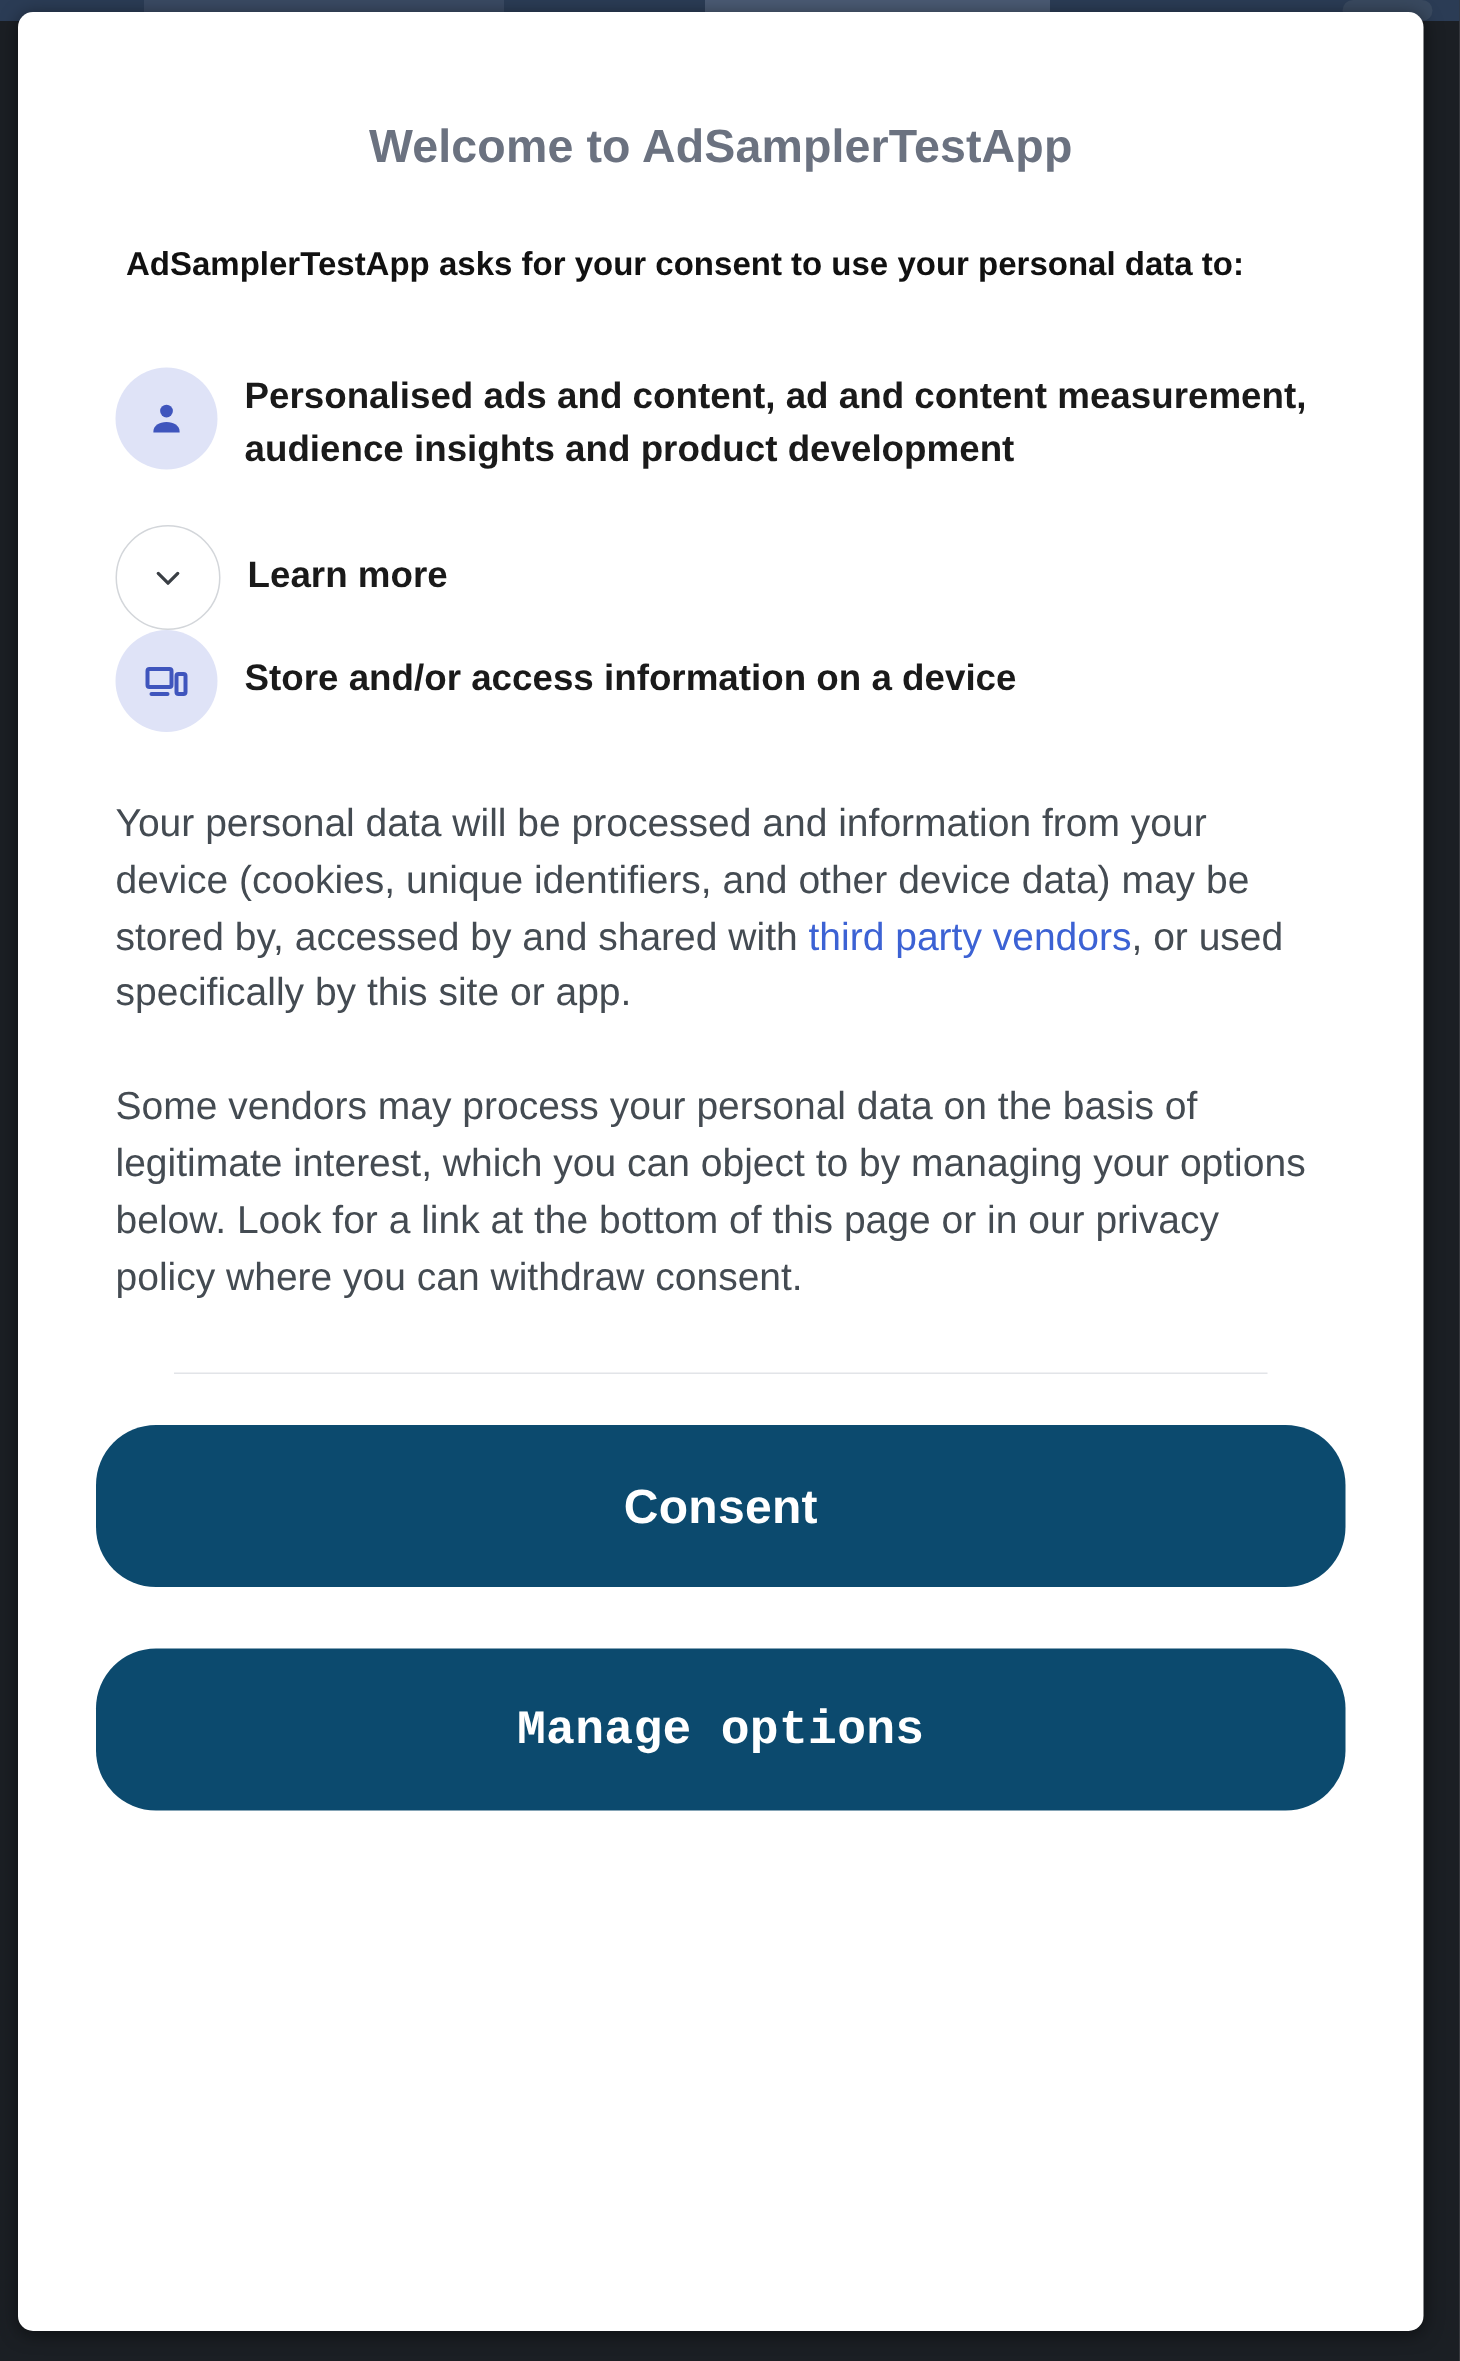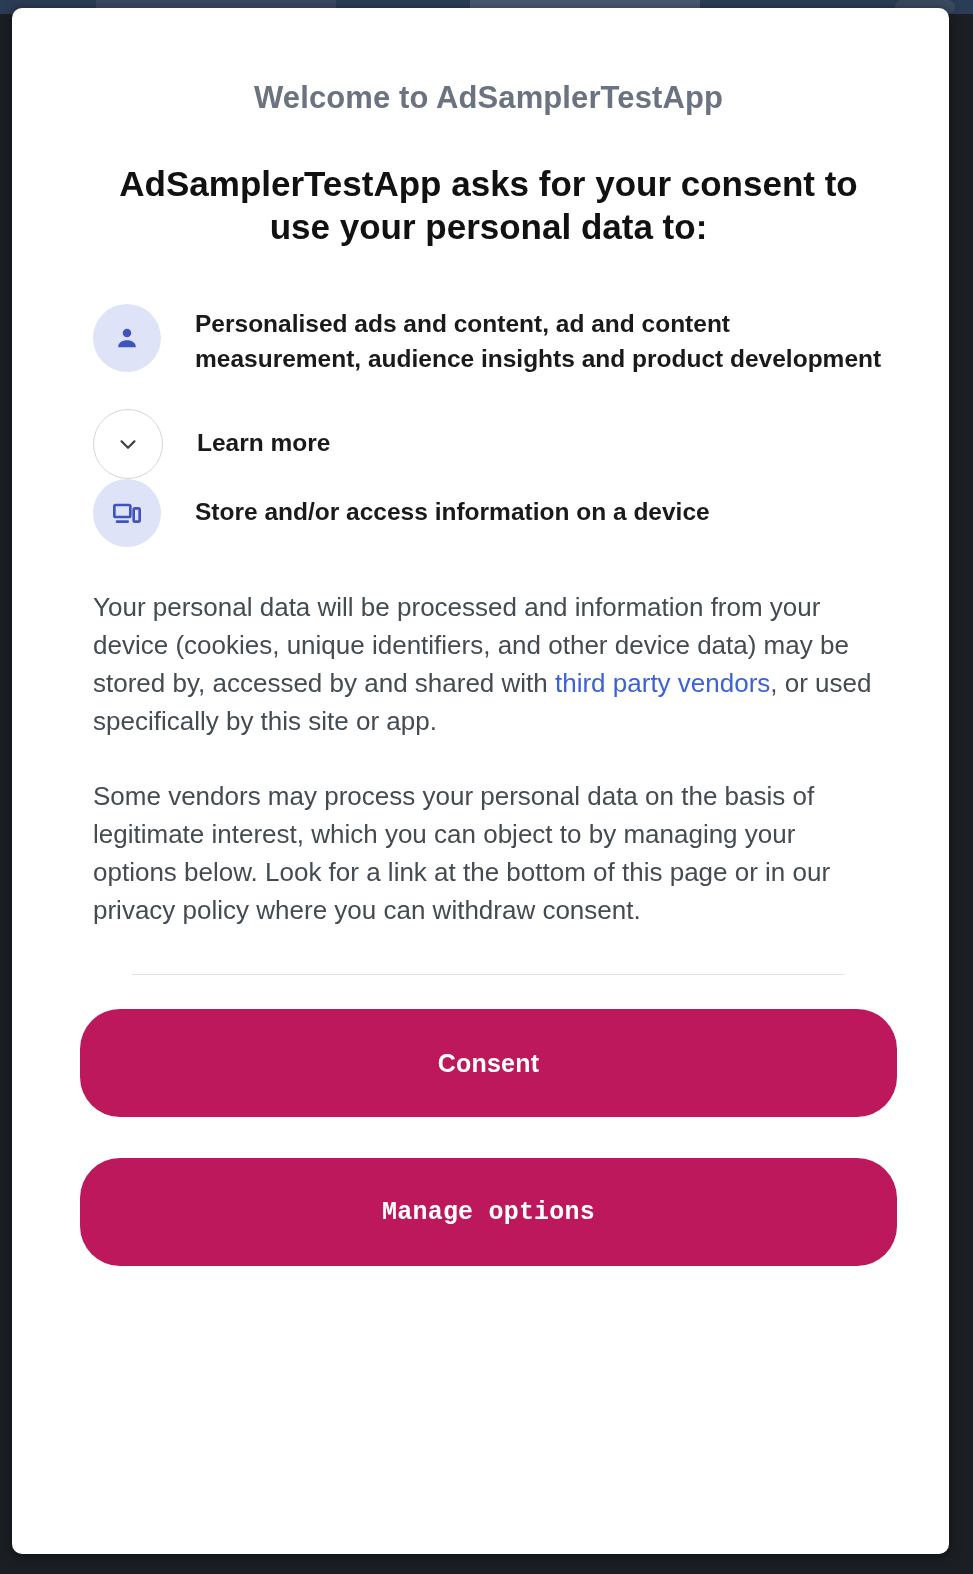--- a/index.html
+++ b/index.html
@@ -54,57 +54,54 @@
     position: absolute;
     left: 12px;
     top: 8px;
     width: 937px;
     height: 1546px;
     background: #ffffff;
     border-radius: 10px;
     box-shadow: 0 2px 12px rgba(0,0,0,0.5);
     overflow: hidden;
     box-sizing: border-box;
-    padding-left: 16px;
   }
 
   .dialog-inner {
     padding: 0 52px;
     box-sizing: border-box;
     height: 100%;
   }
 
   .welcome-title {
     text-align: center;
     color: #6b7280;
     font-size: 31px;
     font-weight: bold;
     margin-top: 72px;
     letter-spacing: 0.1px;
   }
 
   .consent-heading {
-    text-align: center;
     color: #111111;
-    font-size: 35px;
+    font-size: 22px;
     font-weight: bold;
     line-height: 1.23;
     margin-top: 46px;
     padding: 0 20px;
   }
 
   .purpose-list {
     margin-top: 56px;
   }
 
   .purpose-row {
     display: flex;
     align-items: flex-start;
     margin-bottom: 32px;
-    gap: 16px;
   }
   .purpose-row.second {
     align-items: center;
     margin-bottom: 34px;
   }
   .purpose-row.learn {
     align-items: center;
     margin-bottom: 0;
   }
 
@@ -156,26 +153,26 @@
     height: 1px;
     background: #e2e4e8;
     margin: 44px 52px 0 52px;
   }
 
   .btn {
     display: block;
     width: 100%;
     box-sizing: border-box;
     margin-top: 34px;
-    background: #be185d;
+    background: #0c4a6e;
     color: #ffffff;
     border: none;
     border-radius: 40px;
     height: 108px;
-    font-size: 25px;
+    font-size: 32px;
     font-weight: bold;
     font-family: "Liberation Sans", sans-serif;
     cursor: pointer;
     letter-spacing: 0.2px;
   }
   .btn.manage {
     margin-top: 41px;
     font-family: Liberation Mono, monospace;
   }
 </style>

